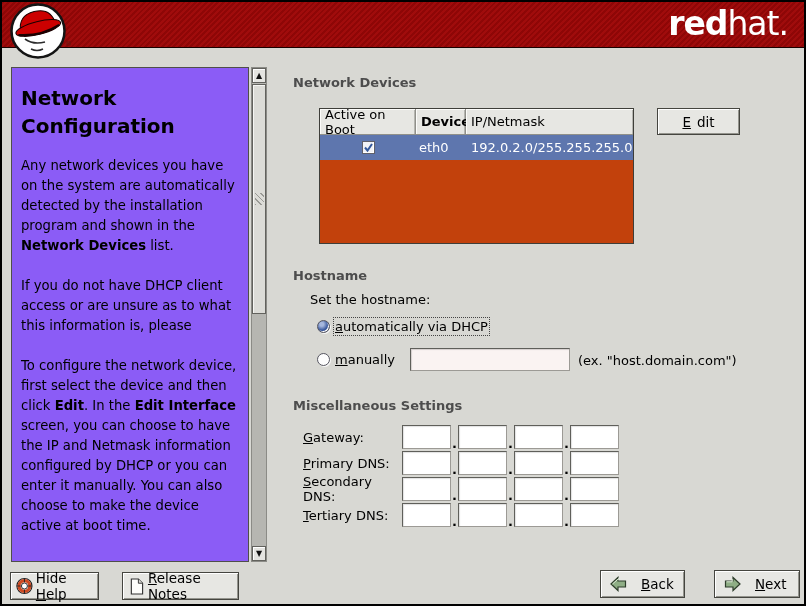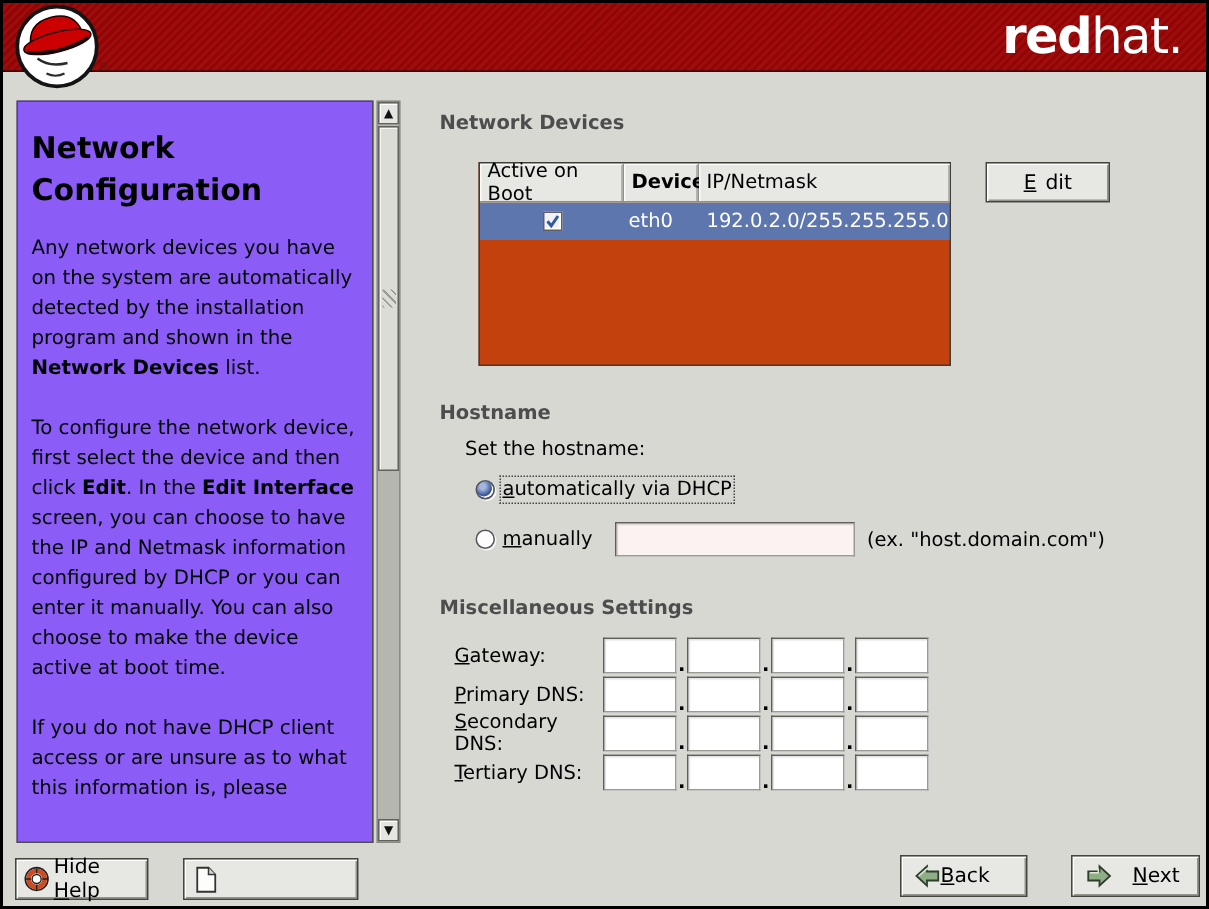--- a/index.html
+++ b/index.html
@@ -71,21 +71,21 @@
   
   .btn {
     position:absolute; background:#e7e7e3; border:1px solid #45453f;
     box-shadow:inset 1px 1px 0 #ffffff, inset -1px -1px 0 #94948d;
     font-size:13.5px; display:flex; align-items:center; justify-content:center;
     gap:6px; cursor:pointer; color:#000;
   }
   #btn-edit   { left:655px; top:106px; width:83px;  height:27px; }
   #btn-hidehelp { left:8px;  top:570px; width:89px;  height:28px; justify-content:flex-start; padding-left:4px; gap:2px;}
   #btn-relnotes { left:120px; top:570px; width:117px; height:28px; justify-content:flex-start; padding-left:6px; gap:3px;}
-  #btn-back   { left:598px; top:568px; width:85px;  height:28px; justify-content:flex-start; padding-left:9px; gap:0;}
+  #btn-back   { left:598px; top:568px; width:85px;  height:28px; justify-content:flex-start; padding-left:9px; gap:14px;}
   #btn-next   { left:712px; top:568px; width:86px;  height:28px; justify-content:flex-start; padding-left:9px; gap:14px;}
   
   .plain-label { position:absolute; font-size:13px; color:#000; }
   .radio {
     position:absolute; width:13px; height:13px; border-radius:50%;
     background:#fdfdfd; border:1px solid #55555f;
     box-shadow:inset -1px -1px 0 #fff, 1px 1px 0 rgba(255,255,255,0.8); cursor:pointer;
   }
   .radio.sel { background:radial-gradient(circle at 34% 30%, #a6b7dd 0 18%, #3c5a9e 55%, #1c3468 100%); }
   .focus-rect { outline:1px dotted #444; outline-offset:1px; }
@@ -126,22 +126,22 @@
       <path d="M10 27 Q31 34 52 27" fill="none" stroke="#1a0000" stroke-width="2.2"></path>
     </g>
     <path d="M18 36 q8 6 20 3" fill="none" stroke="#2b2b2b" stroke-width="1.6"></path>
     <path d="M24 46 q6 3 12 0" fill="none" stroke="#2b2b2b" stroke-width="1.4"></path>
   </svg>
   <span class="reg-mark">®</span>
 
   <div class="help-view">
     <div class="help-title">Network Configuration</div>
     <p>Any network devices you have on the system are automatically detected by the installation program and shown in the <b>Network Devices</b> list.</p>
+    <p>If you do not have DHCP client access or are unsure as to what this information is, please</p>
     <p>To configure the network device, first select the device and then click <b>Edit</b>. In the <b>Edit Interface</b> screen, you can choose to have the IP and Netmask information configured by DHCP or you can enter it manually. You can also choose to make the device active at boot time.</p>
-    <p>If you do not have DHCP client access or are unsure as to what this information is, please</p>
   </div>
   <div class="scrollbar">
     <div class="sb-btn sb-up">▲</div>
     <div class="sb-thumb">
       <div class="sb-grip"></div>
     </div>
     <div class="sb-btn sb-down">▼</div>
   </div>
 
   <div class="section-label" style="left:291px; top:73px;">Network Devices</div>
@@ -231,20 +231,21 @@
       <path d="M10 2 V6 M10 14 V18 M2 10 H6 M14 10 H18" stroke="#222" stroke-width="1"></path>
     </svg>
     <span>Hide <u>H</u>elp</span>
   </div>
 
   <div class="btn" id="btn-relnotes">
     <svg width="17" height="19" viewBox="0 0 17 19">
       <path d="M2.5 1.5 H10 L14.5 6 V17.5 H2.5 Z" fill="#fdfdfb" stroke="#333" stroke-width="1.2"></path>
       <path d="M10 1.5 V6 H14.5" fill="#d9d9d4" stroke="#333" stroke-width="1"></path>
     </svg>
+    <span><u>R</u>elease Notes</span>
   </div>
 
   <div class="btn" id="btn-back">
     <svg width="17" height="16" viewBox="0 0 17 16">
       <polygon points="1,8 8,1.5 8,5 15.5,5 15.5,11 8,11 8,14.5" fill="#8fae85" stroke="#2f3e2c" stroke-width="1.2"></polygon>
       <path d="M2.5,8 8.8,2.4 8.8,4.2" fill="none" stroke="#dcead6" stroke-width="1"></path>
     </svg>
     <span><u>B</u>ack</span>
   </div>
 

